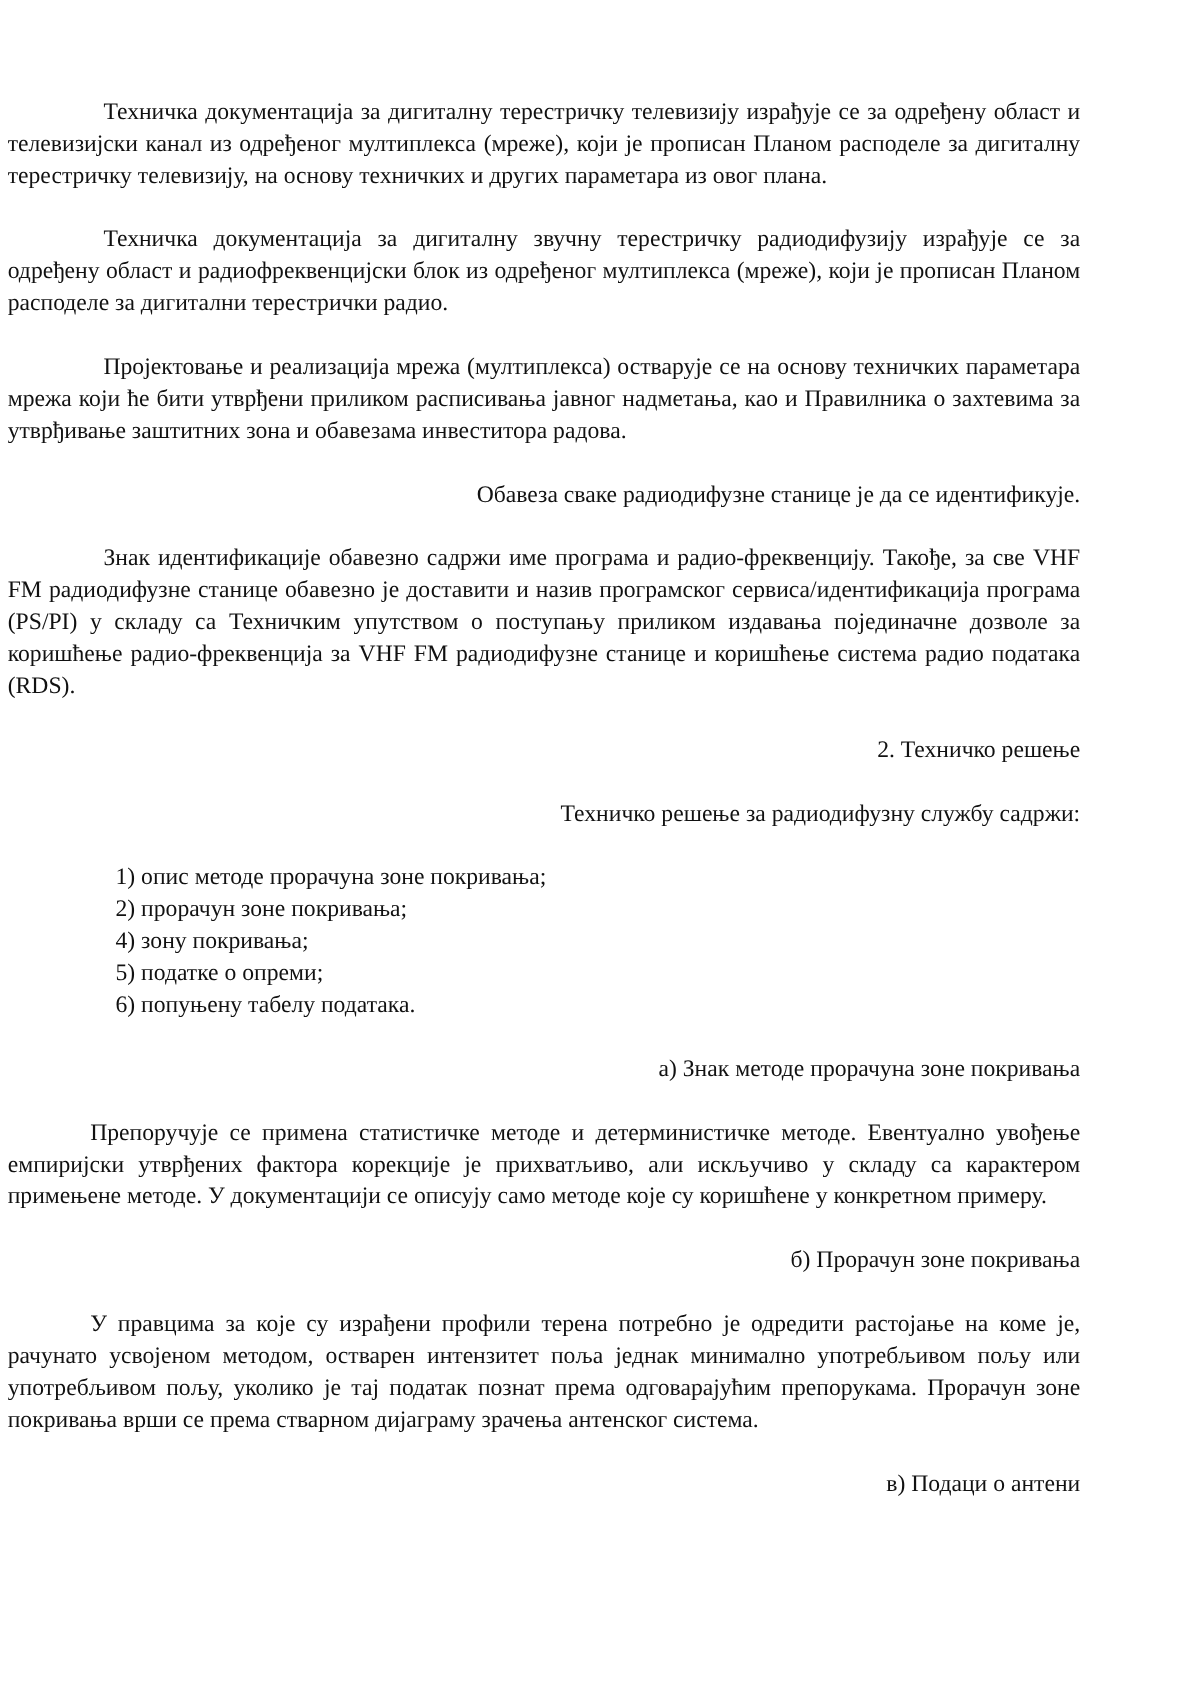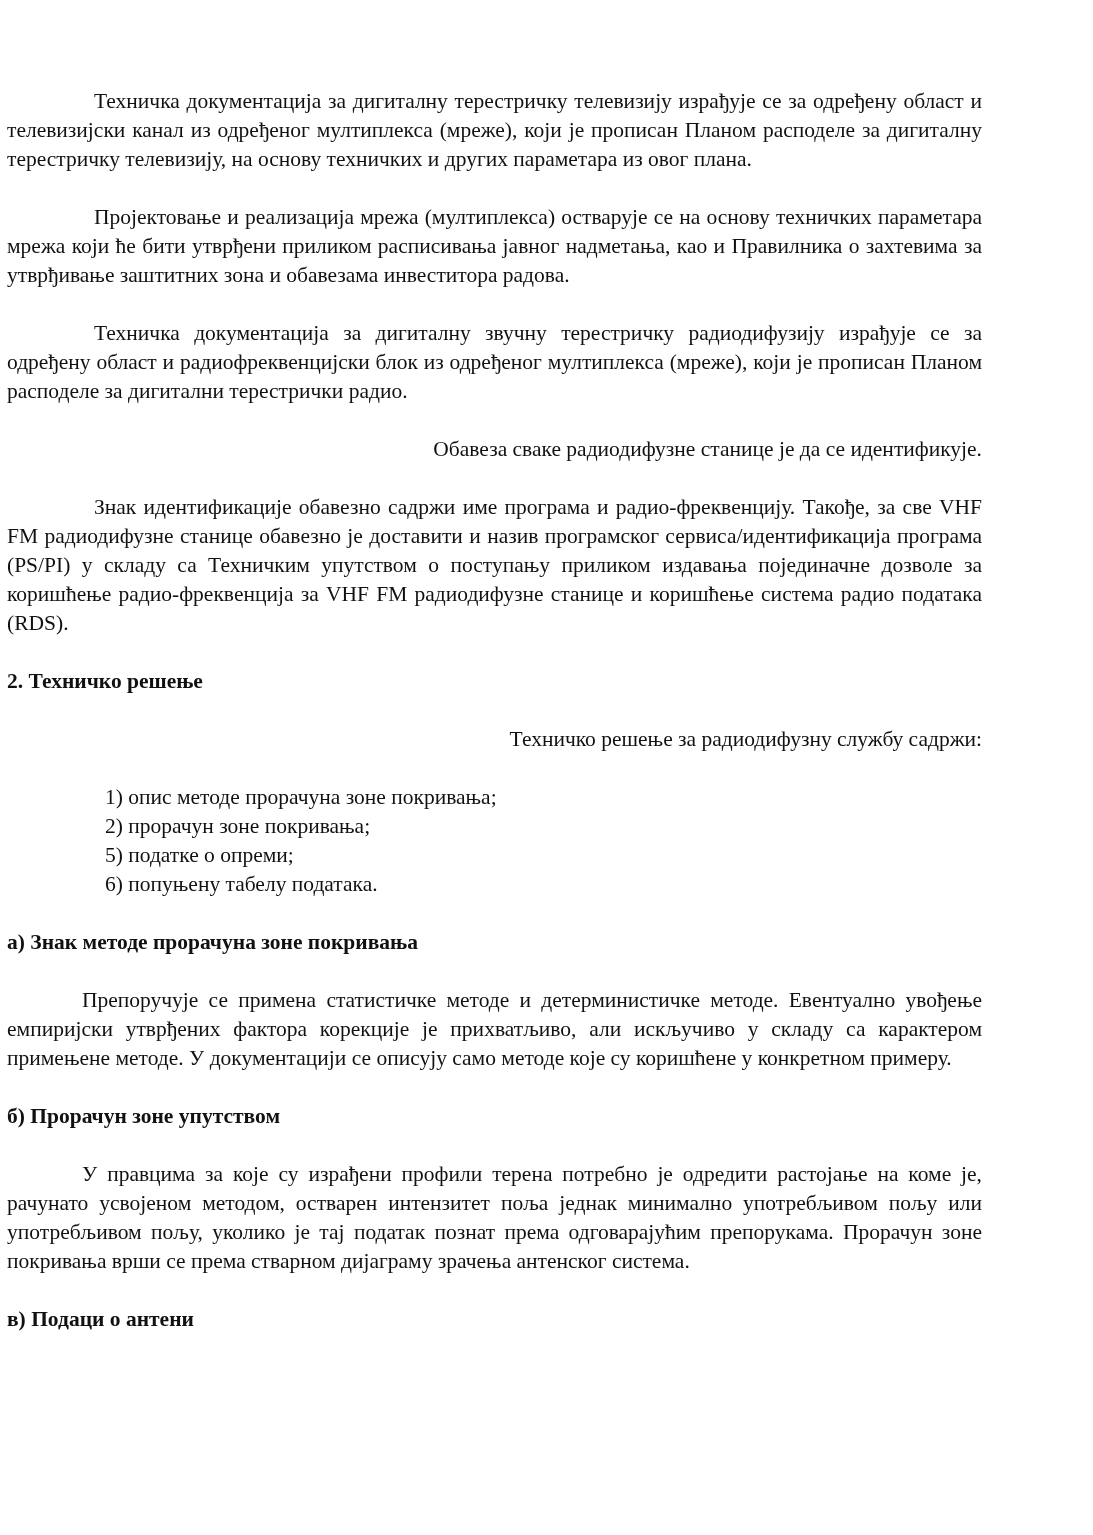--- a/index.html
+++ b/index.html
@@ -26,56 +26,57 @@
     .para {
       margin: 0 0 29px 0;
       text-align: justify;
       text-indent: 87px;
     }
     .para.indent-small {
       text-indent: 75px;
     }
     .heading {
       margin: 0 0 29px 0;
-      text-align: left;
-      font-weight: bold;
+      text-align: right;
+      font-weight: normal;
       font-size: 21.5px;
     }
     .list {
       margin: 0 0 29px 0;
       padding: 0;
       list-style: none;
       padding-left: 98px;
     }
     .list li {
       margin: 0;
     }
     .left {
       text-align: right;
     }
   </style>
 </head>
 <body>
 
 <div class="page">
   <p class="para">Техничка документација за дигиталну терестричку телевизију израђује се за одређену област и телевизијски канал из одређеног мултиплекса (мреже), који је прописан Планом расподеле за дигиталну терестричку телевизију, на основу техничких и других параметара из овог плана.</p>
+  <p class="para">Техничка документација за дигиталну звучну терестричку радиодифузију израђује се за одређену област и радиофреквенцијски блок из одређеног мултиплекса (мреже), који је прописан Планом расподеле за дигитални терестрички радио.</p>
   <p class="para">Пројектовање и реализација мрежа (мултиплекса) остварује се на основу техничких параметара мрежа који ће бити утврђени приликом расписивања јавног надметања, као и Правилника о захтевима за утврђивање заштитних зона и обавезама инвеститора радова.</p>
-  <p class="para">Техничка документација за дигиталну звучну терестричку радиодифузију израђује се за одређену област и радиофреквенцијски блок из одређеног мултиплекса (мреже), који је прописан Планом расподеле за дигитални терестрички радио.</p>
   <p class="para left">Обавеза сваке радиодифузне станице је да се идентификује.</p>
   <p class="para">Знак идентификације обавезно садржи име програма и радио-фреквенцију. Такође, за све VHF FM радиодифузне станице обавезно је доставити и назив програмског сервиса/идентификација програма (PS/PI) у складу са Техничким упутством о поступању приликом издавања појединачне дозволе за коришћење радио-фреквенција за VHF FM радиодифузне станице и коришћење система радио података (RDS).</p>
 
   <h2 class="heading">2. Техничко решење</h2>
   <p class="para left">Техничко решење за радиодифузну службу садржи:</p>
   <ul class="list">
     <li>1) опис методе прорачуна зоне покривања;</li>
     <li>2) прорачун зоне покривања;</li>
+    <li>4) зону покривања;</li>
     <li>5) податке о опреми;</li>
     <li>6) попуњену табелу података.</li>
   </ul>
 
   <h3 class="heading">а) Знак методе прорачуна зоне покривања</h3>
   <p class="para indent-small">Препоручује се примена статистичке методе и детерминистичке методе. Евентуално увођење емпиријски утврђених фактора корекције је прихватљиво, али искључиво у складу са карактером примењене методе. У документацији се описују само методе које су коришћене у конкретном примеру.</p>
 
-  <h3 class="heading">б) Прорачун зоне упутством</h3>
+  <h3 class="heading">б) Прорачун зоне покривања</h3>
   <p class="para indent-small">У правцима за које су израђени профили терена потребно је одредити растојање на коме је, рачунато усвојеном методом, остварен интензитет поља једнак минимално употребљивом пољу или употребљивом пољу, уколико је тај податак познат према одговарајућим препорукама. Прорачун зоне покривања врши се према стварном дијаграму зрачења антенског система.</p>
 
   <h3 class="heading">в) Подаци о антени</h3>
 </div>
 
 </body></html>

